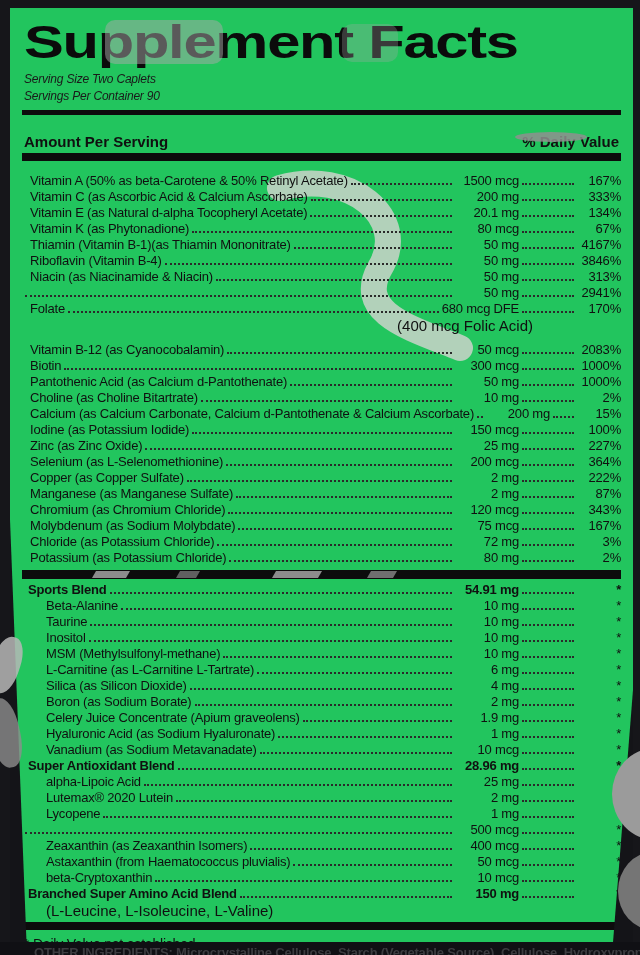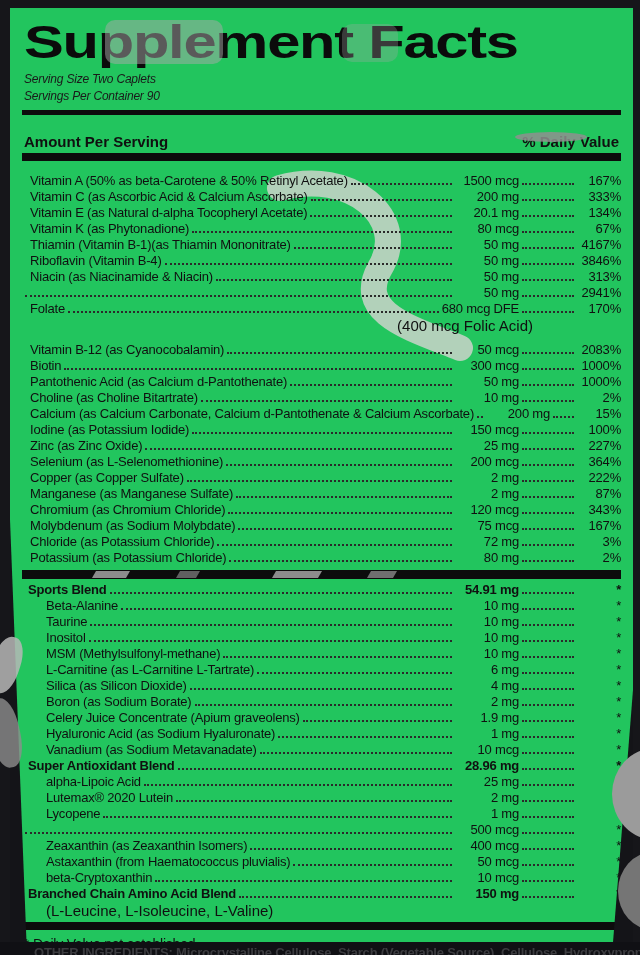--- a/index.html
+++ b/index.html
@@ -401,21 +401,21 @@
             <span class="pct">*</span>
           </div>
           <div class="row sub">
             <span class="name">beta-Cryptoxanthin</span>
             <span class="lead"></span>
             <span class="amt">10 mcg</span>
             <span class="lead2"></span>
             <span class="pct">*</span>
           </div>
           <div class="row blend">
-            <span class="name">Branched Chain Amino Acid Blend</span>
+            <span class="name">Branched Super Amino Acid Blend</span>
             <span class="lead"></span>
             <span class="amt">150 mg</span>
             <span class="lead2"></span>
             <span class="pct">*</span>
           </div>
           <div class="note-row left">(L-Leucine, L-Isoleucine, L-Valine)</div>
         </div>
 
       <div class="bar-heavy" style="margin-top:4px;"></div>
       <div class="footnote">* Daily Value not established.</div>

